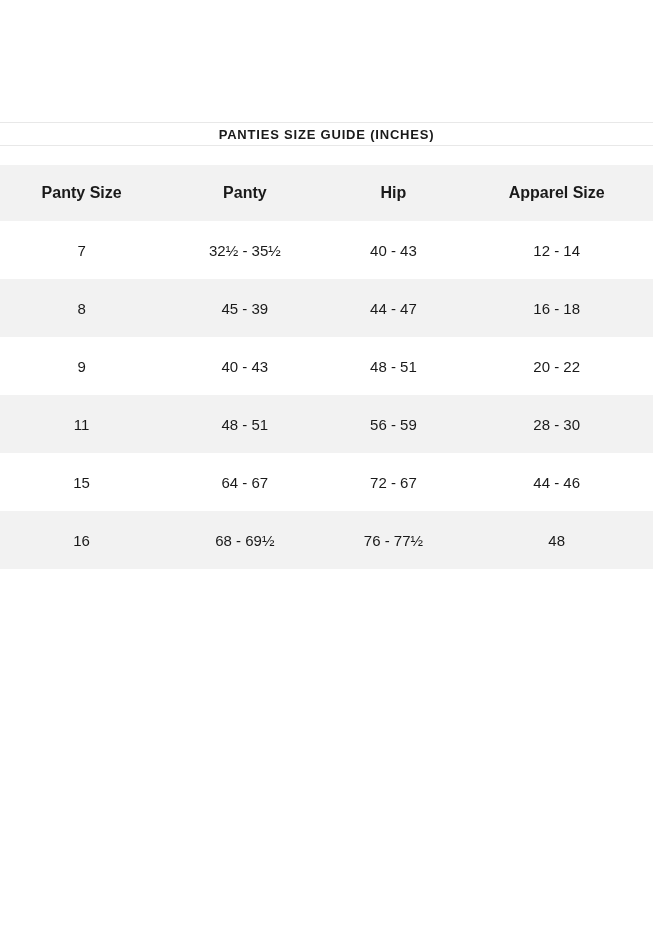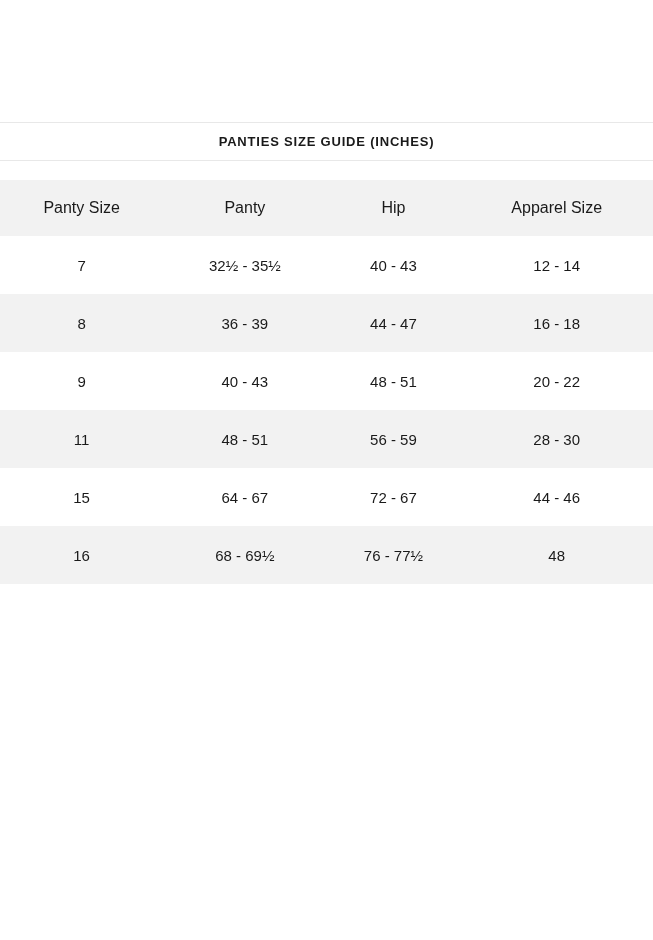--- a/index.html
+++ b/index.html
@@ -13,21 +13,21 @@
   body{
     width:653px;
     height:940px;
     background:var(--bg);
     color:var(--text);
     font-family:"Liberation Sans", sans-serif;
     overflow:hidden;
   }
   .spacer-top{height:122px;}
   .title-bar{
-    height:39px;
+    height:24px;
     border-top:1px solid var(--divider);
     border-bottom:1px solid var(--divider);
     display:flex;
     align-items:center;
     justify-content:center;
   }
   .title{
     margin:0;
     font-size:13px;
     font-weight:bold;
@@ -42,21 +42,21 @@
     table-layout:fixed;
   }
   col.c1{width:25%;}
   col.c2{width:25%;}
   col.c3{width:20.5%;}
   col.c4{width:29.5%;}
   thead th{
     height:56px;
     background:var(--alt-bg);
     font-size:16px;
-    font-weight:normal;
+    font-weight:bold;
     text-align:center;
     vertical-align:middle;
     padding:0;
   }
   tbody td{
     height:58px;
     font-size:15px;
     font-weight:normal;
     text-align:center;
     vertical-align:middle;
@@ -91,21 +91,21 @@
     </thead>
     <tbody>
         <tr>
           <td>7</td>
           <td>32½ - 35½</td>
           <td>40 - 43</td>
           <td>12 - 14</td>
         </tr>
         <tr>
           <td>8</td>
-          <td>36 - 39</td>
+          <td>45 - 39</td>
           <td>44 - 47</td>
           <td>16 - 18</td>
         </tr>
         <tr>
           <td>9</td>
           <td>40 - 43</td>
           <td>48 - 51</td>
           <td>20 - 22</td>
         </tr>
         <tr>

